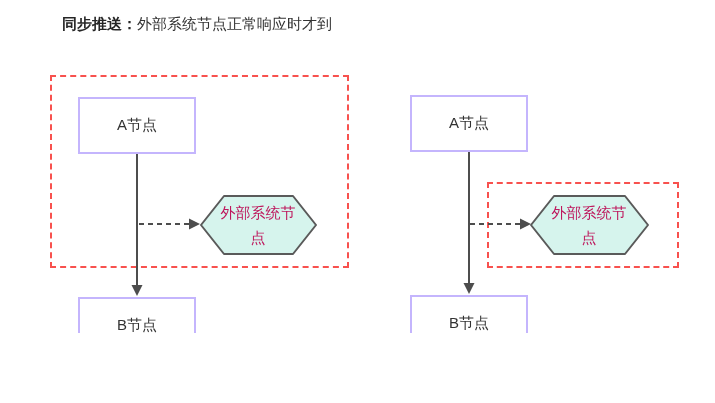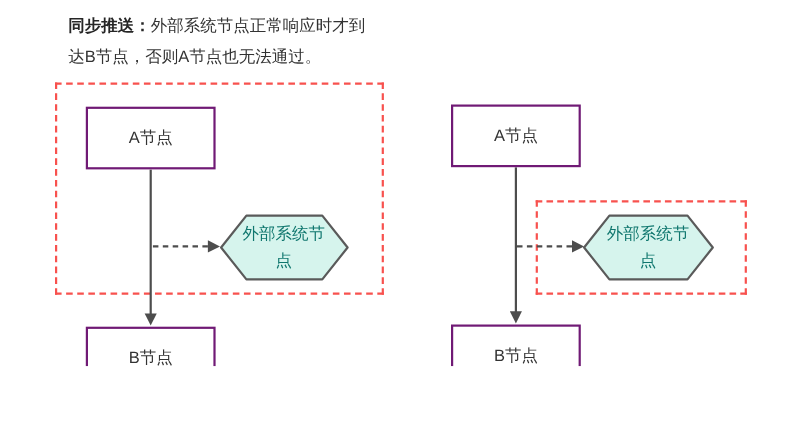--- a/index.html
+++ b/index.html
@@ -42,40 +42,40 @@
     width: 715px; height: 403px;
     z-index: 2;
     pointer-events: none;
   }
   
   .node {
     position: absolute;
     width: 118px;
     height: 57px;
     background: #ffffff;
-    border: 2px solid #701a75;
+    border: 2px solid #c4b5fd;
     display: flex;
     align-items: center;
     justify-content: center;
     font-size: 15px;
     color: #333333;
     z-index: 3;
   }
   .node-a-left { left: 78px; top: 97px; }
   .node-b-left { left: 78px; top: 297px; }
   .node-a-right { left: 410px; top: 95px; }
   .node-b-right { left: 410px; top: 295px; }
   
   .hex-label {
     position: absolute;
     width: 84px;
     text-align: center;
     font-size: 15px;
     line-height: 25px;
-    color: #0f766e;
+    color: #be185d;
     z-index: 4;
     word-break: break-all;
   }
   .hex-label-left { left: 216px; top: 200px; }
   .hex-label-right { left: 547px; top: 200px; }
   
   .watermark {
     position: absolute;
     font-size: 13px;
     color: #efefef;
@@ -90,21 +90,20 @@
 </head>
 <body>
 
 <div class="canvas">
 
   <div class="watermark wm-left">公司</div>
   <div class="watermark wm-right">公司</div>
 
   <div class="title title-left">
     <div><span class="bold">同步推送：</span><span>外部系统节点正常响应时才到</span></div>
-    <div>达B节点，否则A节点也无法通过。</div>
   </div>
 
   <div class="title title-right">
   </div>
 
   <div class="dashed-region region-left"></div>
   <div class="dashed-region region-right"></div>
 
   <svg class="overlay" viewBox="0 0 715 403" xmlns="http://www.w3.org/2000/svg">
 

